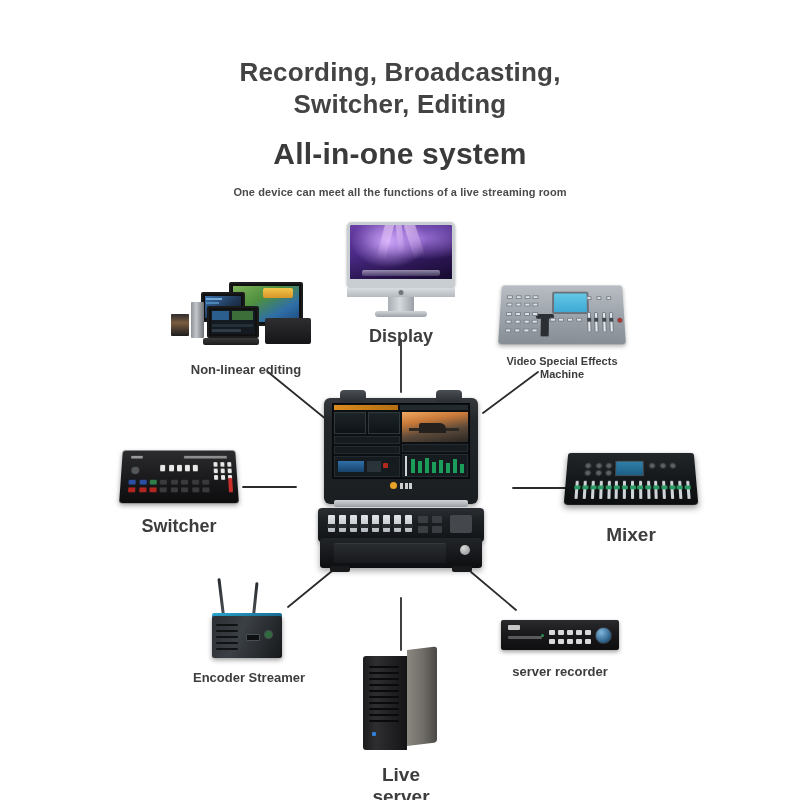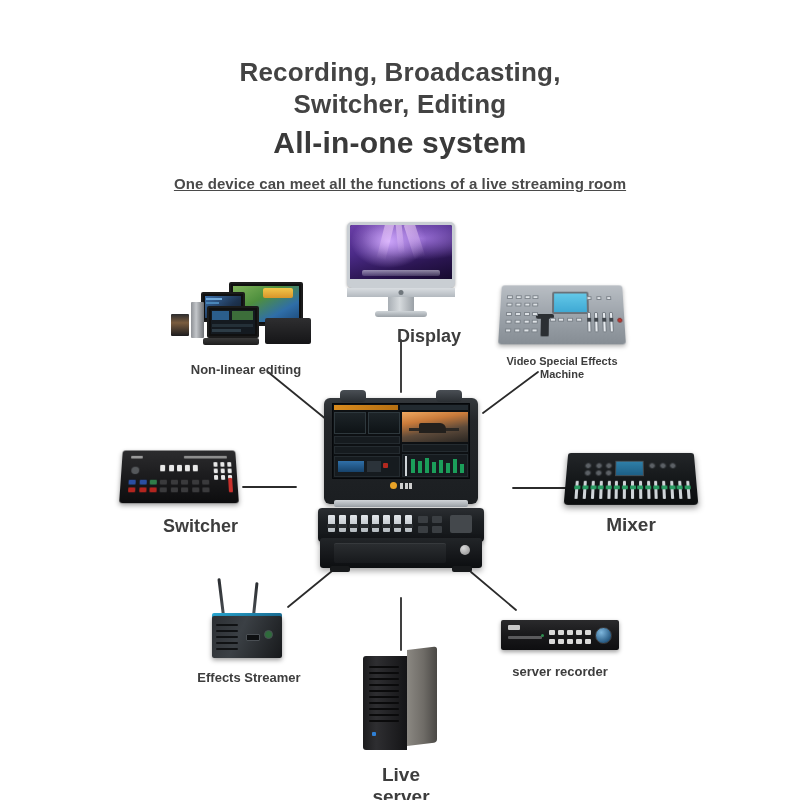--- a/index.html
+++ b/index.html
@@ -17,38 +17,37 @@
   .hdr{position:absolute;left:0;top:0;width:800px;text-align:center;}
   .hdr-l1{
     font-size:26px;line-height:32px;font-weight:600;
     color:#434343;letter-spacing:.2px;
   }
   .hdr-l2{
     font-size:30px;line-height:40px;font-weight:700;
     color:#3a3a3a;letter-spacing:.2px;
   }
   .hdr-sub{
-    font-size:15px;font-weight:600;color:#4a4a4a;
+    font-size:11px;font-weight:600;color:#4a4a4a;
     letter-spacing:.1px;
-    text-decoration:underline;
   }
 
   
   #links{position:absolute;left:0;top:0;width:800px;height:800px;}
 
   
   .node{position:absolute;}
   .node .art{position:relative;margin:0 auto;}
   .cap{
     text-align:center;color:#3d3d3d;font-weight:700;
     line-height:1.18;white-space:pre-line;
   }
   .cap.sm{font-size:11px;}
   .cap.md{font-size:13px;}
-  .cap.lg{font-size:18px;text-align:right;}
+  .cap.lg{font-size:18px;}
   .cap.xl{font-size:19px;}
 
   
   .imac-screen{
     width:108px;height:66px;border-radius:5px;
     background:#151515;
     border:3px solid #c9ced3;
     border-bottom-width:9px;
     box-sizing:border-box;
     position:relative;overflow:hidden;
@@ -243,21 +242,21 @@
   .sc-row{background:#222a30;}
 </style>
 </head>
 <body>
 
 <div id="stage">
 
   <div class="hdr">
     <div class="hdr-l1" style="margin-top:56px">Recording, Broadcasting,</div>
     <div class="hdr-l1">Switcher, Editing</div>
-    <div class="hdr-l2" style="margin-top:3px">All-in-one system</div>
+    <div class="hdr-l2" style="margin-top:14px">All-in-one system</div>
     <div class="hdr-sub" style="margin-top:12px">One device can meet all the functions of a live streaming room</div>
   </div>
 
   <svg id="links" viewBox="0 0 800 800">
     <g stroke="#2b2b2b" stroke-width="1.8" stroke-linecap="round" fill="none">
 
       <line x1="401" y1="340" x2="401" y2="392"></line>
 
       <line x1="268" y1="372" x2="327" y2="420"></line>
 
@@ -515,39 +514,39 @@
       <div class="mx-fad" style="left:44%"></div>
       <div class="mx-fad" style="left:50%"></div>
       <div class="mx-fad" style="left:56%"></div>
       <div class="mx-fad" style="left:62%"></div>
       <div class="mx-fad" style="left:68%"></div>
       <div class="mx-fad" style="left:74%"></div>
       <div class="mx-fad" style="left:80%"></div>
       <div class="mx-fad" style="left:86%"></div>
       <div class="mx-fad" style="left:92%"></div>
     </div>
-    <div class="cap xl" style="margin-top:8px">Mixer</div>
+    <div class="cap xl" style="margin-top:18px">Mixer</div>
   </div>
 
   <div class="node" style="left:190px;top:588px;width:118px;">
     <div class="art enc" style="margin-left:10px">
       <div class="enc-ant" style="left:22px;bottom:50px;height:38px;transform:rotate(-7deg);transform-origin:bottom center"></div>
       <div class="enc-ant" style="left:52px;bottom:50px;height:34px;transform:rotate(6deg);transform-origin:bottom center"></div>
       <div class="enc-top"></div>
       <div class="enc-body">
         <div class="enc-vent" style="top:8px"></div>
         <div class="enc-vent" style="top:14px"></div>
         <div class="enc-vent" style="top:20px"></div>
         <div class="enc-vent" style="top:26px"></div>
         <div class="enc-vent" style="top:32px"></div>
         <div class="enc-port" style="left:34px;top:18px;width:14px;height:7px"></div>
         <div class="enc-port" style="left:52px;top:14px;width:9px;height:9px;border-radius:50%;background:#2f6b3c"></div>
       </div>
     </div>
-    <div class="cap md" style="margin-top:4px">Effects Streamer</div>
+    <div class="cap md" style="margin-top:4px">Encoder Streamer</div>
   </div>
 
   <div class="node" style="left:363px;top:650px;width:76px;">
     <div class="art srv">
       <div class="srv-side"></div>
       <div class="srv-front">
         <div class="srv-slot" style="top:10px"></div>
         <div class="srv-slot" style="top:16px"></div>
         <div class="srv-slot" style="top:22px"></div>
         <div class="srv-slot" style="top:28px"></div>

